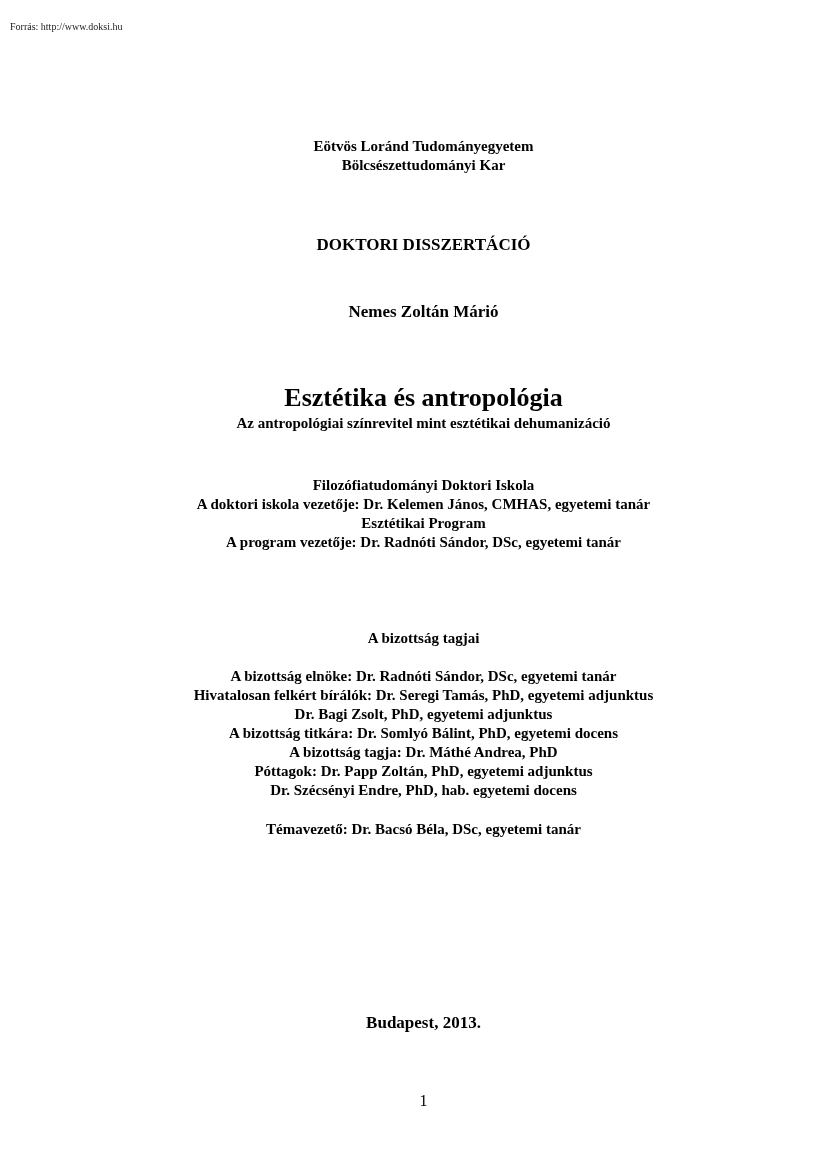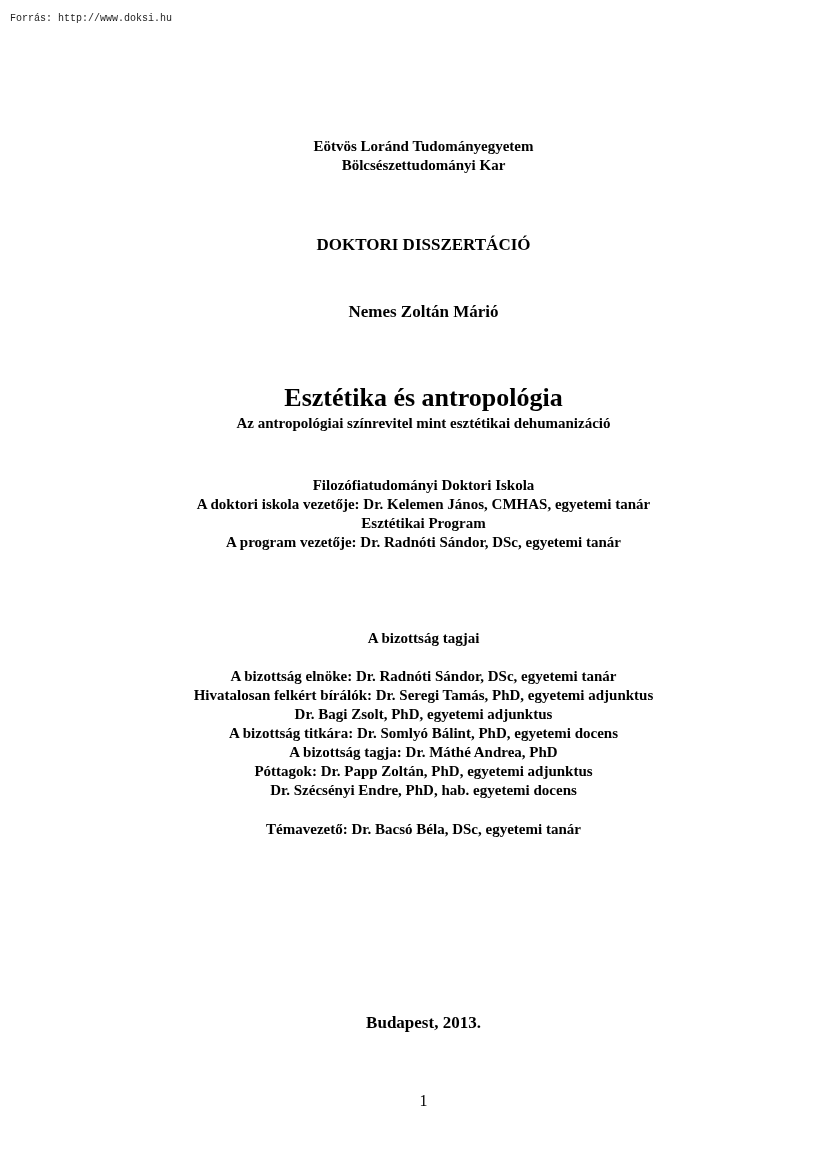--- a/index.html
+++ b/index.html
@@ -1,18 +1,18 @@
 <!DOCTYPE html>
 <html><head>
   <meta charset="utf-8">
   <style>
     html, body { margin: 0; padding: 0; background: #ffffff; }
     body { width: 827px; height: 1170px; position: relative; overflow: hidden;
       font-family: "Liberation Serif", "DejaVu Serif", serif; color: #000; }
-    .source { position: absolute; left: 10px; top: 13px; font-family: Liberation Mono, monospace;
+    .source { position: absolute; left: 10px; top: 21px; font-family: Liberation Serif, serif;
       font-size: 10px; color: #222; }
     .line { position: absolute; left: 0; width: 847px; text-align: center; font-weight: bold; white-space: nowrap; }
     .s15 { font-size: 15px; }
     .s16 { font-size: 16px; }
     .s17 { font-size: 17px; }
     .s26 { font-size: 26px; }
   </style>
 </head>
 <body>
 

